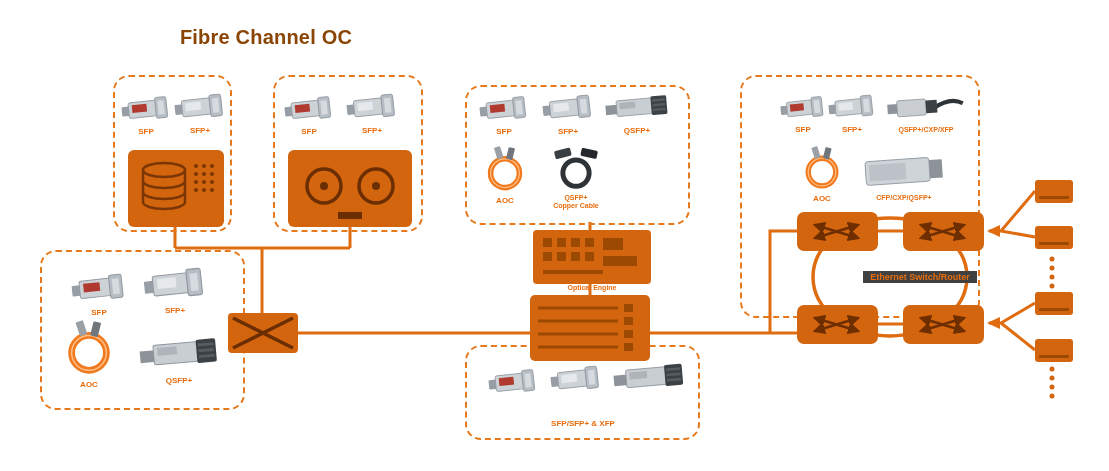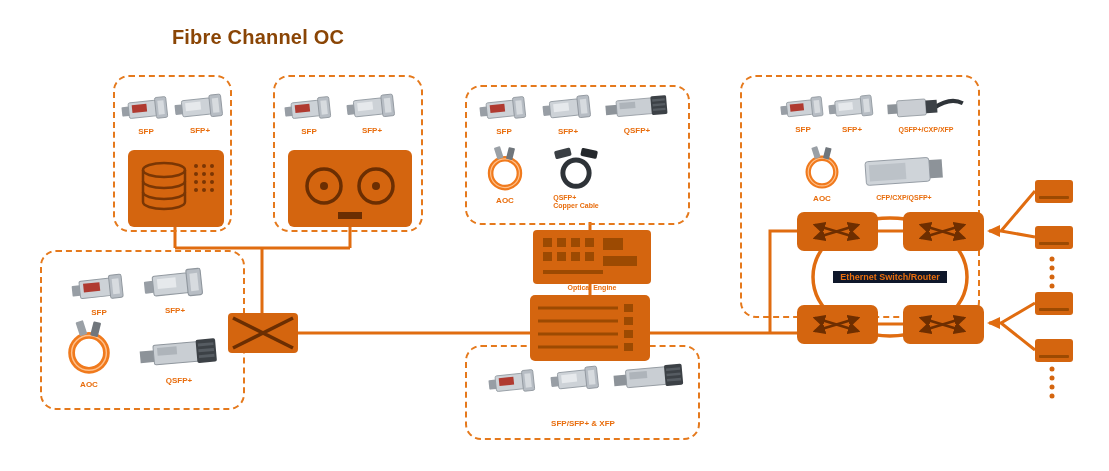--- a/index.html
+++ b/index.html
@@ -3,21 +3,21 @@
 <meta charset="utf-8">
 <style>
   *{box-sizing:border-box;margin:0;padding:0}
   html,body{background:#ffffff}
   body{font-family:"Liberation Sans",sans-serif}
   #canvas{position:relative;width:1109px;height:471px;background:#fff;overflow:hidden}
   .abs{position:absolute}
   .title{position:absolute;font-weight:bold;font-size:20px;color:#8a4505;text-align:center;letter-spacing:.2px}
   .dashed{position:absolute;border:2px dashed #e5791c;border-radius:16px}
   .module{position:absolute;display:flex;flex-direction:column;align-items:center;gap:2px}
-  .lbl{font-weight:bold;font-size:8px;color:#e86d0d;text-align:left;white-space:pre-line;line-height:1.2}
+  .lbl{font-weight:bold;font-size:8px;color:#e86d0d;text-align:center;white-space:pre-line;line-height:1.2}
   .lbl.small{font-size:7px}
   .lblfree{position:absolute;font-weight:bold;color:#e86d0d;text-align:center;white-space:pre-line}
   .device{position:absolute;background:#d4650f;border-radius:6px}
   .monitor{position:absolute;width:38px;height:23px;background:#d4650f;border-radius:3px}
   .monitor .bar{position:absolute;left:4px;right:4px;bottom:4px;height:3px;background:#9c4a02;border-radius:1px}
   .switchbox{position:absolute;width:81px;height:39px;background:#d4650f;border-radius:7px}
   svg{display:block}
 </style>
 </head>
 <body>
@@ -113,21 +113,21 @@
         <circle cx="1052" cy="268" r="2.5"></circle>
       <circle cx="1052" cy="277" r="2.5"></circle>
         <circle cx="1052" cy="286" r="2.5"></circle>
       <circle cx="1052" cy="369" r="2.5"></circle>
         <circle cx="1052" cy="378" r="2.5"></circle>
       <circle cx="1052" cy="387" r="2.5"></circle>
         <circle cx="1052" cy="396" r="2.5"></circle>
     </g>
   </svg>
 
-  <div class="title" style="left:108px;top:26px;width:300px">Fibre Channel OC</div>
+  <div class="title" style="left:116px;top:26px;width:300px">Fibre Channel OC</div>
 
   <div class="dashed" style="left:113px;top:75px;width:119px;height:157px"></div>
   <div class="dashed" style="left:273px;top:75px;width:150px;height:157px"></div>
   <div class="dashed" style="left:40px;top:250px;width:205px;height:160px"></div>
   <div class="dashed" style="left:465px;top:85px;width:225px;height:140px"></div>
   <div class="dashed" style="left:465px;top:345px;width:235px;height:95px"></div>
   <div class="dashed" style="left:740px;top:75px;width:240px;height:243px"></div>
 
   <div class="module" style="left:120px;top:93px;width:52px">
     <svg width="52" height="32">
@@ -363,21 +363,21 @@
   </div>
   <div class="switchbox" style="left:903px;top:305px">
     <svg width="81" height="39">
       <g stroke="#6e2e00" stroke-width="2.5">
         <line x1="18" y1="26" x2="61" y2="13" marker-start="url(#ah)" marker-end="url(#ah)"></line>
         <line x1="18" y1="13" x2="61" y2="26" marker-start="url(#ah)" marker-end="url(#ah)"></line>
       </g>
     </svg>
   </div>
 
-  <div class="lblfree" style="left:833px;top:271px;width:114px;font-size:9px;background:#0f172a;padding:1px 2px">Ethernet Switch/Router</div>
+  <div class="lblfree" style="left:863px;top:271px;width:114px;font-size:9px;background:#404040;padding:1px 2px">Ethernet Switch/Router</div>
 
   <div class="monitor" style="left:1035px;top:180px">
       <div class="bar"></div>
     </div>
   <div class="monitor" style="left:1035px;top:226px">
       <div class="bar"></div>
     </div>
   <div class="monitor" style="left:1035px;top:292px">
       <div class="bar"></div>
     </div>

